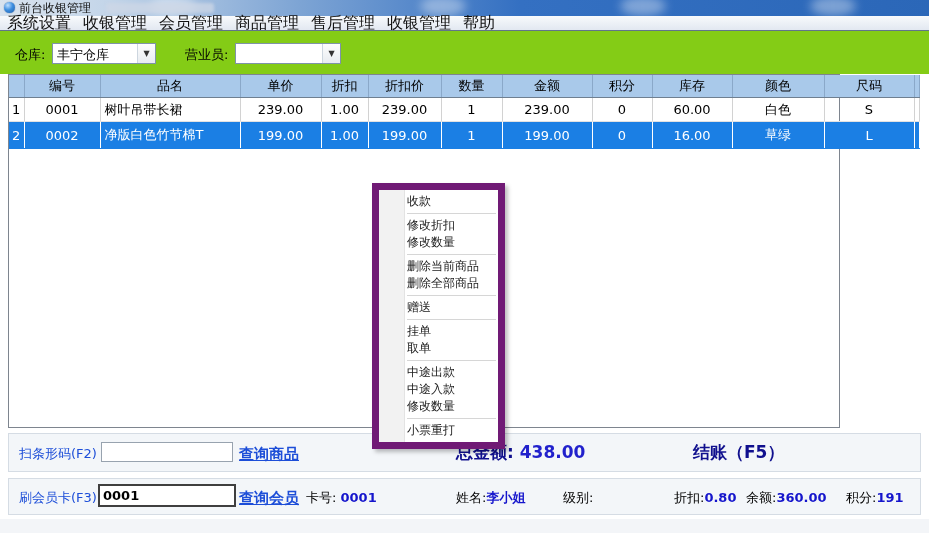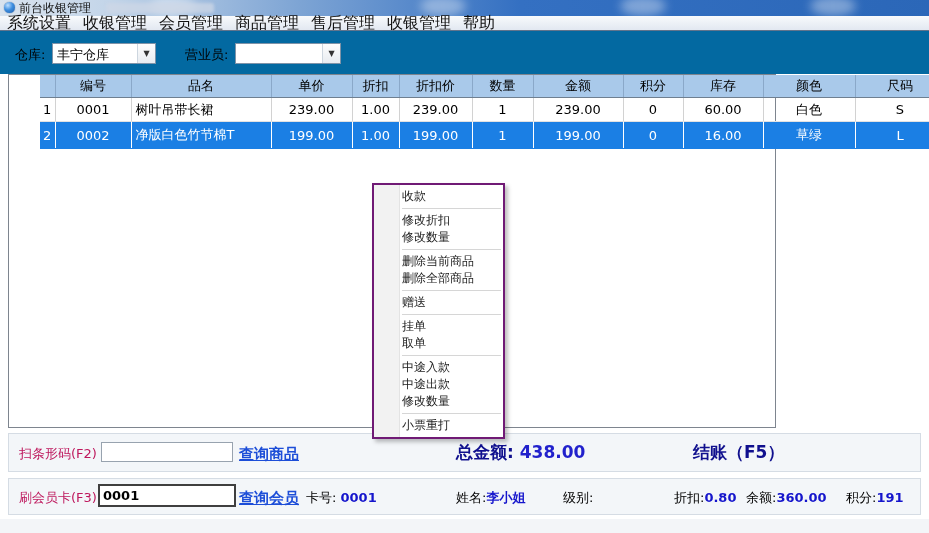--- a/index.html
+++ b/index.html
@@ -20,58 +20,58 @@
   .title-watermark{position:absolute;left:106px;top:3px;width:108px;height:10px;border-radius:3px;
     background:rgba(205,215,230,.75);filter:blur(1.5px);}
 
   
   .menubar{position:absolute;left:0;top:16px;width:929px;height:14px;
     background:linear-gradient(#f8fafc,#e2e8f1);border-bottom:1px solid #62748c;
     display:flex;align-items:center;font-size:16px;}
   .menubar .mitem{padding:0 5px;margin-left:2px;line-height:14px;color:#111;cursor:default;}
 
   
-  .toolbar{position:absolute;left:0;top:31px;width:929px;height:43px;background:#0369a1;}
+  .toolbar{position:absolute;left:0;top:31px;width:929px;height:43px;background:#84cc16;}
   .tb-label{position:absolute;font-size:13px;top:15px;color:#000;}
   .combo{position:absolute;top:12px;height:21px;background:#fff;border:1px solid #7f93a8;
     box-sizing:border-box;font-size:13px;}
   .combo .val{position:absolute;left:4px;top:2px;right:18px;white-space:nowrap;overflow:hidden;}
   .combo .arrow-box{position:absolute;right:0;top:0;bottom:0;width:17px;border-left:1px solid #cdd6df;
     display:flex;align-items:center;justify-content:center;font-size:8px;color:#333;background:linear-gradient(#fdfdfd,#e8ecf1);}
 
   
-  .grid-panel{position:absolute;left:8px;top:74px;width:768px;height:354px;background:#fff;
-    border:1px solid #7e858f;box-sizing:border-box;padding-left:31px;}
+  .grid-panel{position:absolute;left:8px;top:74px;width:832px;height:354px;background:#fff;
+    border:1px solid #7e858f;box-sizing:border-box;}
   table.grid{border-collapse:collapse;table-layout:fixed;width:910px;font-size:13px;}
   table.grid th{height:22px;background:#a9c9ea;border-right:1px solid #8aa8c9;border-bottom:1px solid #6f7f90;
     font-weight:normal;text-align:center;padding:0;overflow:hidden;white-space:nowrap;}
   table.grid td{height:23px;border-right:1px solid #d2d2d2;border-bottom:1px solid #e2e2e2;
     text-align:center;padding:0;overflow:hidden;white-space:nowrap;}
   table.grid td.cell-name{text-align:left;padding-left:4px;}
   tr.selected td{height:26px;background:#1b7fe4;color:#fff;
     border-right:1px solid rgba(255,255,255,.55);border-bottom:1px solid #1b7fe4;}
 
   .totals{position:absolute;left:0;top:328px;width:900px;height:20px;font-size:13px;font-weight:bold;}
   .totals span{position:absolute;top:0;white-space:nowrap;}
   .t-label{color:#000;}
   .t-value{color:#0000cc;}
 
   
   .context-menu{position:absolute;left:372px;top:183px;width:133px;background:#fff;
-    border:2px solid #701a75;box-shadow:3px 3px 4px rgba(0,0,0,.25);z-index:20;box-sizing:border-box;}
+    border:7px solid #701a75;box-shadow:3px 3px 4px rgba(0,0,0,.25);z-index:20;box-sizing:border-box;}
   .menu-gutter{position:absolute;left:0;top:0;bottom:0;width:25px;background:#f2f2f2;border-right:1px solid #e3e3e3;}
   .context-menu ul{list-style:none;margin:0;padding:3px 0;position:relative;}
   .context-menu li.item{height:17px;line-height:17px;padding-left:28px;font-size:12px;color:#1a1a1a;cursor:default;white-space:nowrap;}
   .context-menu li.sep{height:1px;background:#d6d6d6;margin:3px 2px 3px 28px;}
 
   
   .panel{position:absolute;left:8px;width:913px;background:#f3f6f9;border:1px solid #d5dce4;box-sizing:border-box;}
   .barcode-panel{top:433px;height:39px;}
   .member-panel{top:478px;height:37px;}
-  .p-label{position:absolute;font-size:13px;color:#be185d;white-space:nowrap;}
+  .p-label{position:absolute;font-size:13px;color:#1d4ed8;white-space:nowrap;}
   .p-link{position:absolute;font-size:15px;font-weight:bold;color:#1d4ed8;text-decoration:underline;white-space:nowrap;cursor:pointer;}
   .text-input{position:absolute;background:#fff;border:1px solid #98a3af;box-sizing:border-box;
     font-size:13px;font-family:"DejaVu Sans","Liberation Sans",sans-serif;padding:1px 3px;}
   .text-input.focused{border:2px solid #3f3f3f;font-weight:bold;}
   .big-navy{position:absolute;font-size:17px;font-weight:bold;color:#10108e;white-space:nowrap;}
   .big-navy .v{color:#2121cc;}
   .checkout{cursor:pointer;}
   .pair{position:absolute;font-size:13px;white-space:nowrap;color:#000;}
   .pair .v{color:#1515cc;font-weight:bold;}
   .bottom-strip{position:absolute;left:0;top:519px;width:929px;height:14px;background:#f3f5f8;}
@@ -193,22 +193,22 @@
       <li class="item">修改数量</li>
       <li class="sep"></li>
       <li class="item">删除当前商品</li>
       <li class="item">删除全部商品</li>
       <li class="sep"></li>
       <li class="item">赠送</li>
       <li class="sep"></li>
       <li class="item">挂单</li>
       <li class="item">取单</li>
       <li class="sep"></li>
+      <li class="item">中途出款</li>
       <li class="item">中途入款</li>
-      <li class="item">中途出款</li>
       <li class="item">修改数量</li>
       <li class="sep"></li>
       <li class="item">小票重打</li>
     </ul>
   </div>
 
   <div class="panel barcode-panel">
     <span class="p-label" style="left:10px;top:11px;">扫条形码(F2)</span>
     <input class="text-input" style="left: 92px; top: 8px; width: 132px; height: 20px;" value="">
     <span class="p-link" style="left:230px;top:11px;">查询商品</span>

